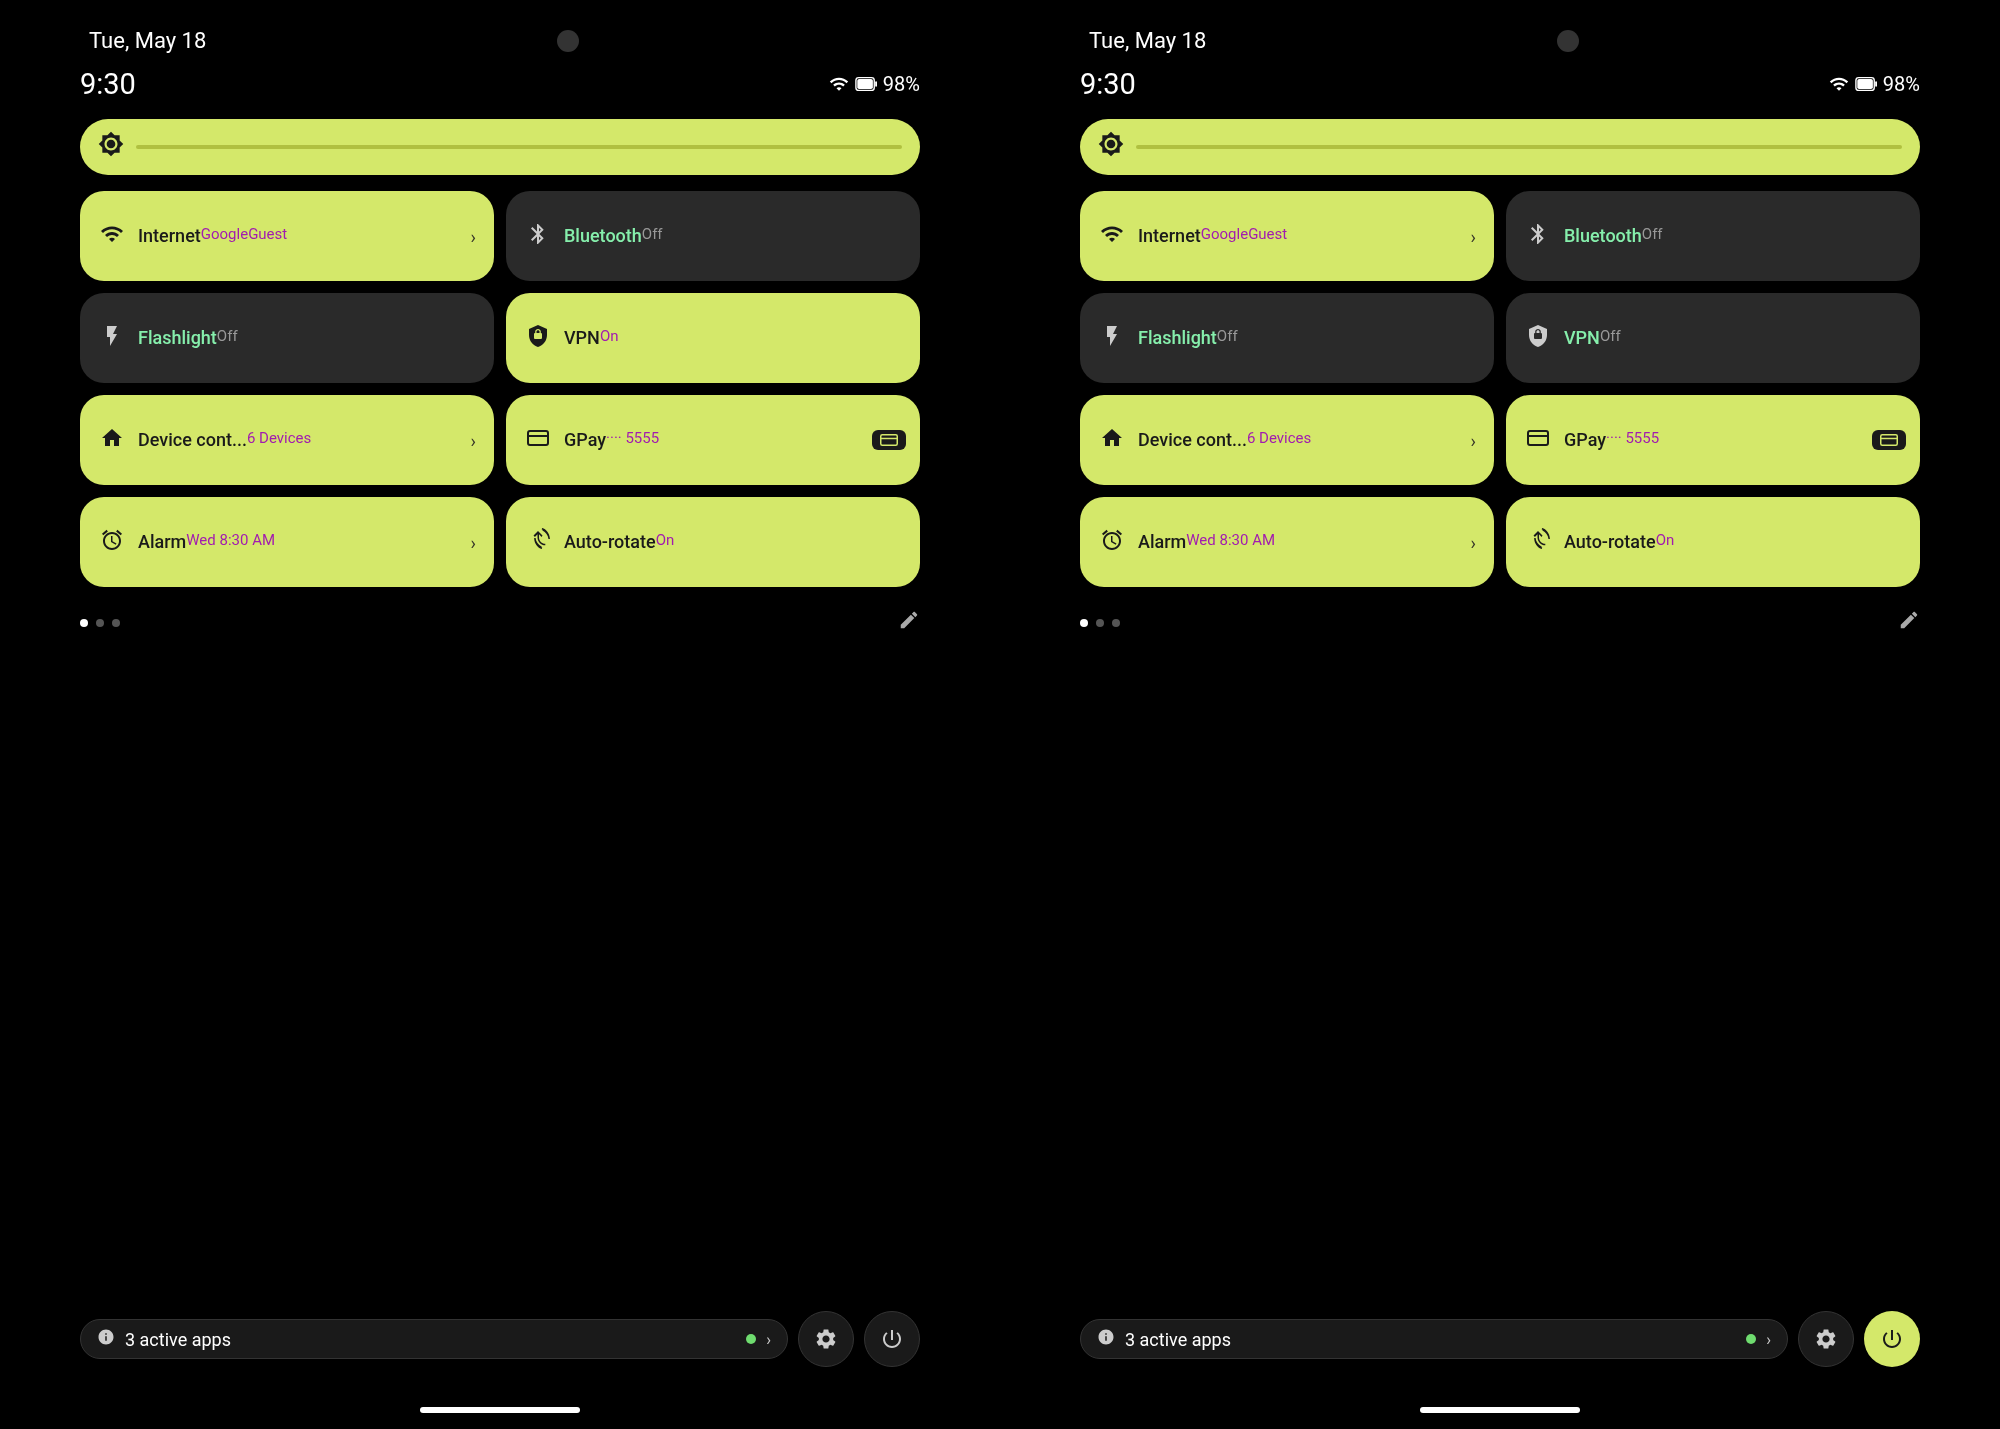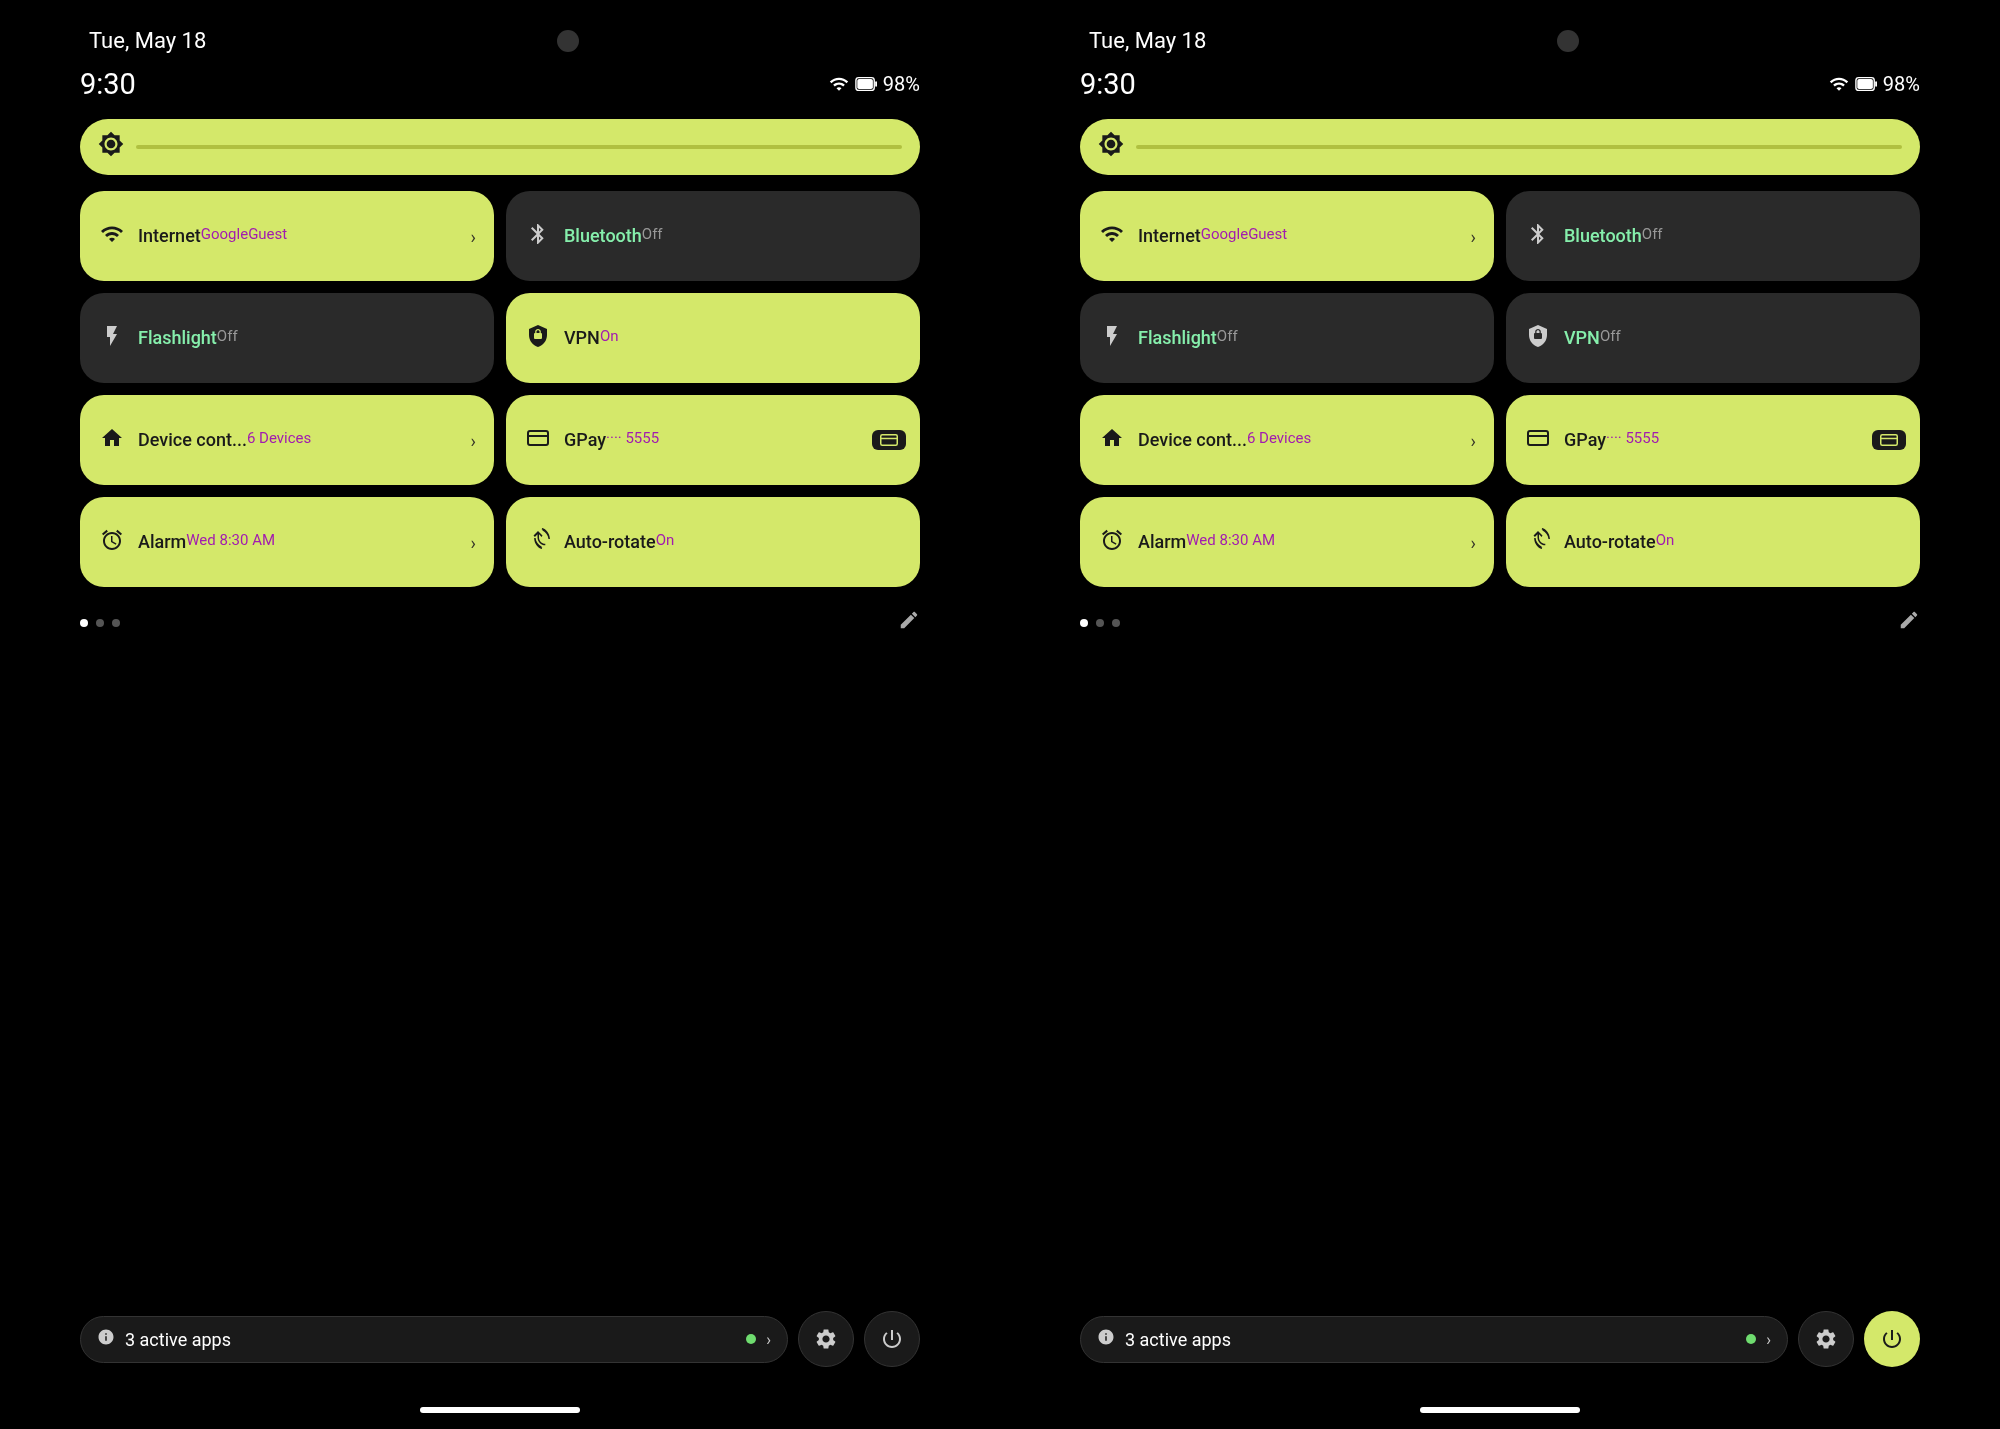--- a/index.html
+++ b/index.html
@@ -211,21 +211,21 @@
       width: 100%;
       display: flex;
       align-items: center;
       gap: 10px;
       padding-bottom: 30px;
     }
     .active-apps-pill {
       flex: 1;
       background: #1a1a1a;
       border-radius: 30px;
-      height: 47px;
+      height: 40px;
       display: flex;
       align-items: center;
       padding: 0 16px;
       gap: 10px;
       border: 1px solid #333;
     }
     .active-apps-info-icon {
       color: #ccc;
       font-size: 18px;
     }

